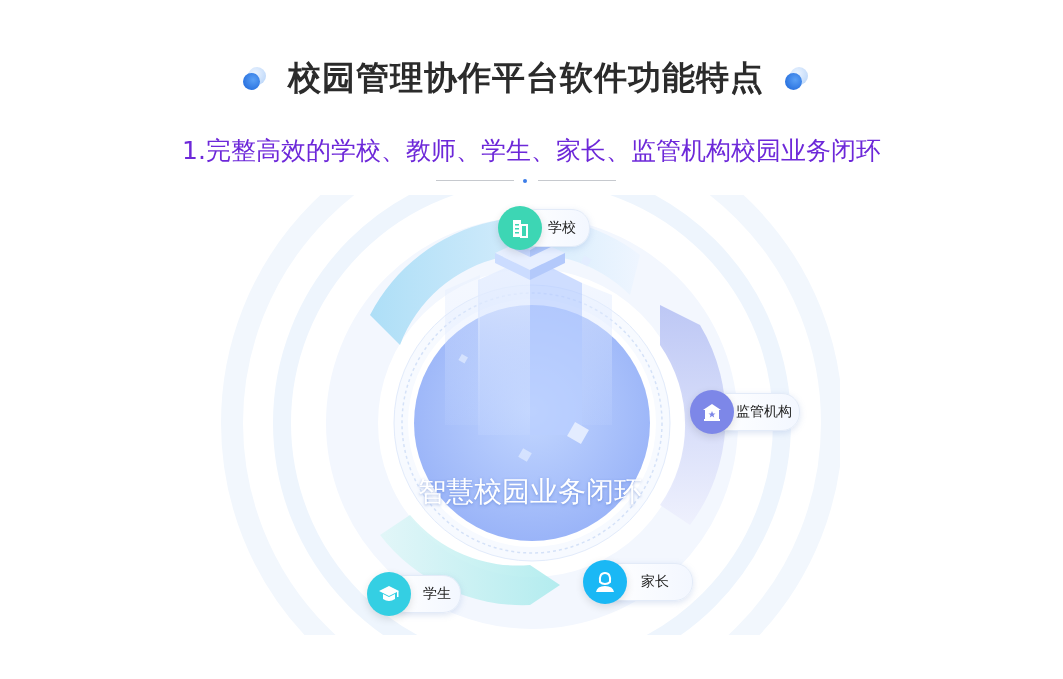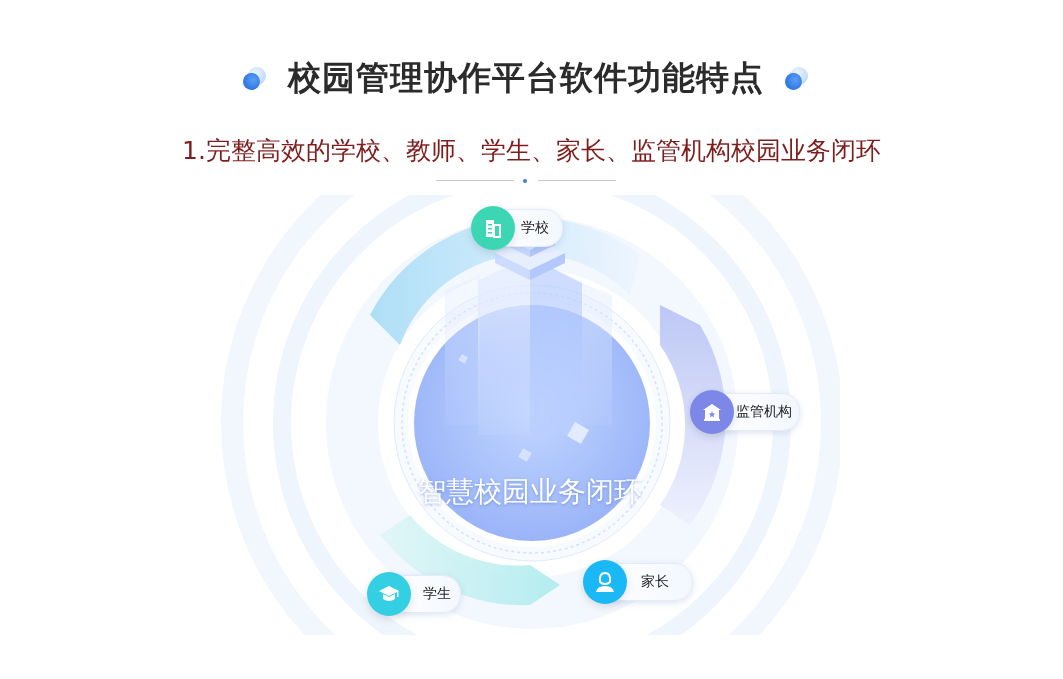--- a/index.html
+++ b/index.html
@@ -20,21 +20,21 @@
     position: absolute; left: 6px; top: 2px; width: 18px; height: 18px; border-radius: 50%;
     background: radial-gradient(circle at 40% 35%, #eaf3ff, #a9cbf7);
     opacity: 0.9;
   }
   .orb .front {
     position: absolute; left: 1px; top: 8px; width: 17px; height: 17px; border-radius: 50%;
     background: radial-gradient(circle at 60% 40%, #5aa0f6, #1a63d8);
   }
   .subtitle {
     position: absolute; top: 134px; left: 0; width: 1063px; text-align: center;
-    font-size: 25px; color: #7f1d1d;
+    font-size: 25px; color: #6d28d9;
   }
   .divider {
     position: absolute; top: 179px; left: 436px; width: 180px; height: 3px;
   }
   .divider .line { position: absolute; top: 1px; height: 1px; background: #c6c9ce; width: 78px; }
   .divider .l { left: 0; } .divider .r { right: 0; }
   .divider .dot { position: absolute; left: 87px; top: 0; width: 4px; height: 4px; border-radius: 50%; background: #3c7de8; }
 
   .diagram { position: absolute; left: 220px; top: 195px; width: 620px; height: 440px; }
   .diagram svg.bg { position: absolute; left: 0; top: 0; }
@@ -138,21 +138,21 @@
     <rect x="298" y="36" width="24" height="12" fill="#a9c2f8" opacity="0.7" transform="rotate(0)"></rect>
 
     <rect x="350" y="230" width="16" height="16" fill="#e3ecff" transform="rotate(30 358 238)"></rect>
     <rect x="362" y="62" width="8" height="8" fill="#e3ecff" opacity="0.8" transform="rotate(30 366 66)"></rect>
     <rect x="240" y="160" width="7" height="7" fill="#e3ecff" opacity="0.7" transform="rotate(30 243 163)"></rect>
     <rect x="300" y="255" width="10" height="10" fill="#e3ecff" opacity="0.7" transform="rotate(30 305 260)"></rect>
   </svg>
 
   <div class="center-label">智慧校园业务闭环</div>
 
-  <div class="node" style="left:251px; top:10px;">
+  <div class="node" style="left:278px; top:10px;">
     <div class="pill" style="width:70px;"></div>
     <div class="icon" style="background:#3dd6b4;">
       <svg width="22" height="22" viewBox="0 0 22 22">
           <rect x="4" y="3" width="8" height="17" fill="#fff"></rect>
           <rect x="12" y="8" width="6" height="12" fill="none" stroke="#fff" stroke-width="2"></rect>
           <rect x="6" y="7" width="4" height="1.5" fill="#3dd6b4"></rect>
           <rect x="6" y="11" width="4" height="1.5" fill="#3dd6b4"></rect>
           <rect x="6" y="15" width="4" height="1.5" fill="#3dd6b4"></rect>
         </svg>
     </div>

